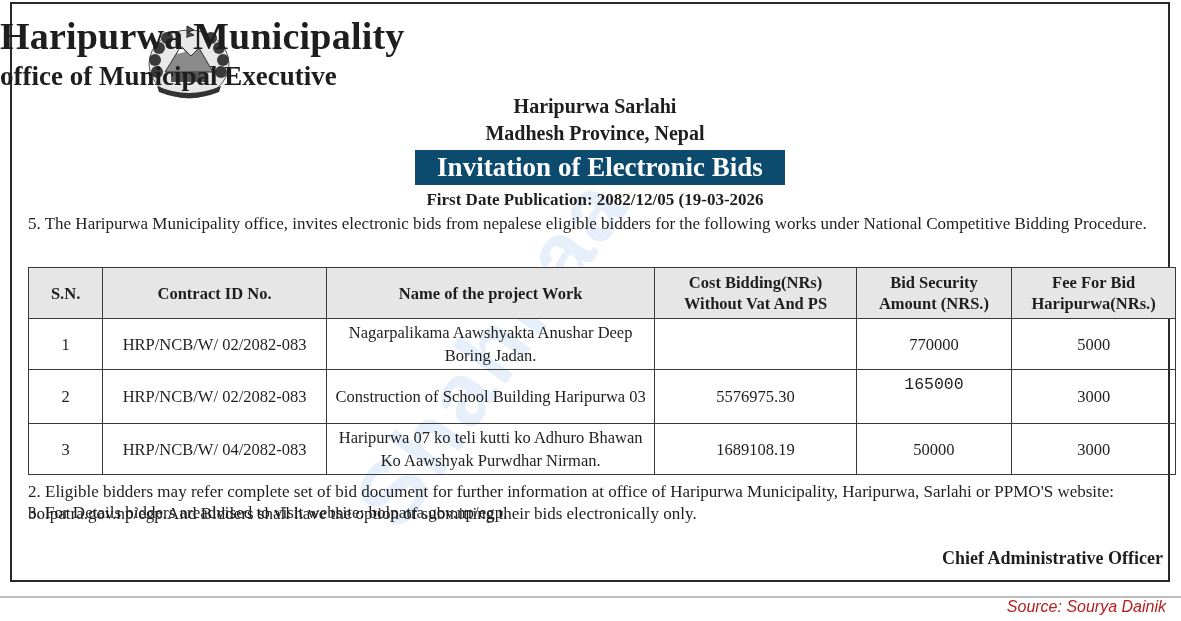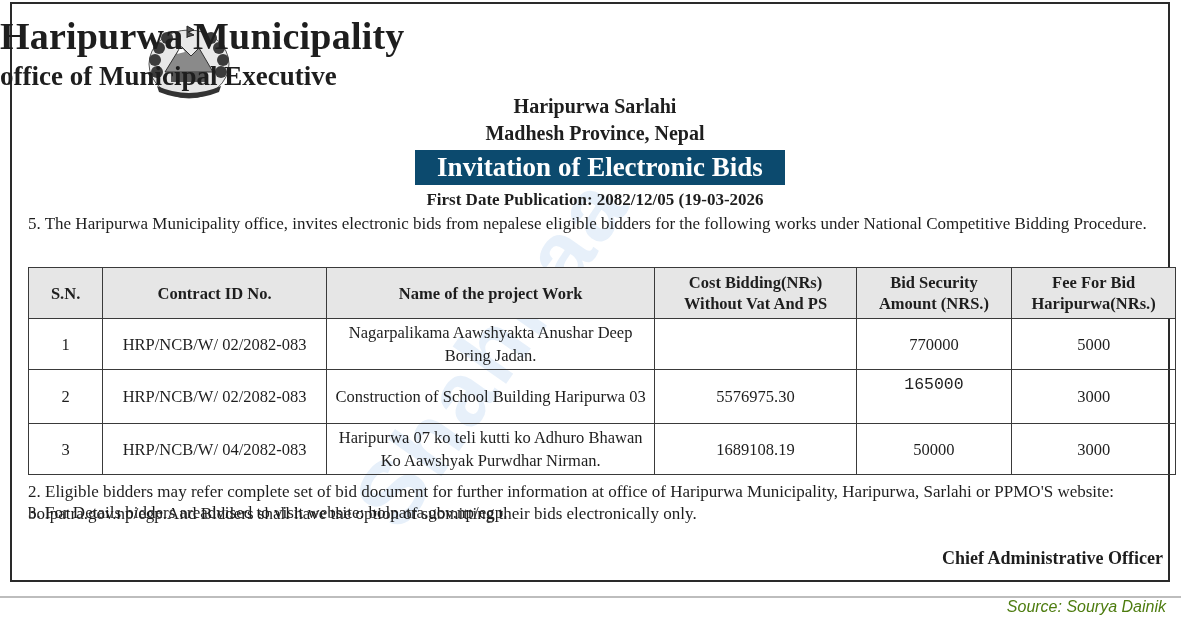--- a/index.html
+++ b/index.html
@@ -52,21 +52,21 @@
   table.bids td { height:50px; line-height:23px; }
   .c-sn { width:60px; } .c-id { width:207px; } .c-name { width:310px; }
   .c-cost { width:185px; } .c-sec { width:140px; } .c-fee { width:148px; }
   .top-align { vertical-align:top !important; padding-top:3px !important;font-family:Liberation Mono, monospace; }
   .signature {
     position:absolute; right:18px; top:548px; font-size:18px; font-weight:bold;
   }
   .separator { position:absolute; left:0; top:596px; width:1181px; height:2px; background:#bdbdbd; }
   .source {
     position:absolute; right:15px; top:598px; font-family:"Liberation Sans", sans-serif;
-    font-style:italic; font-size:16px; color:#4d7c0f;
+    font-style:italic; font-size:16px; color:#b91c1c;
   }
   .watermark {
     position:absolute; left:290px; top:300px; transform:rotate(-55deg);
     font-family:"Liberation Sans", sans-serif; font-size:90px; font-weight:bold;
     color:rgba(60,130,210,0.12); pointer-events:none; letter-spacing:4px;
   }
 </style>
 </head>
 <body>
 

